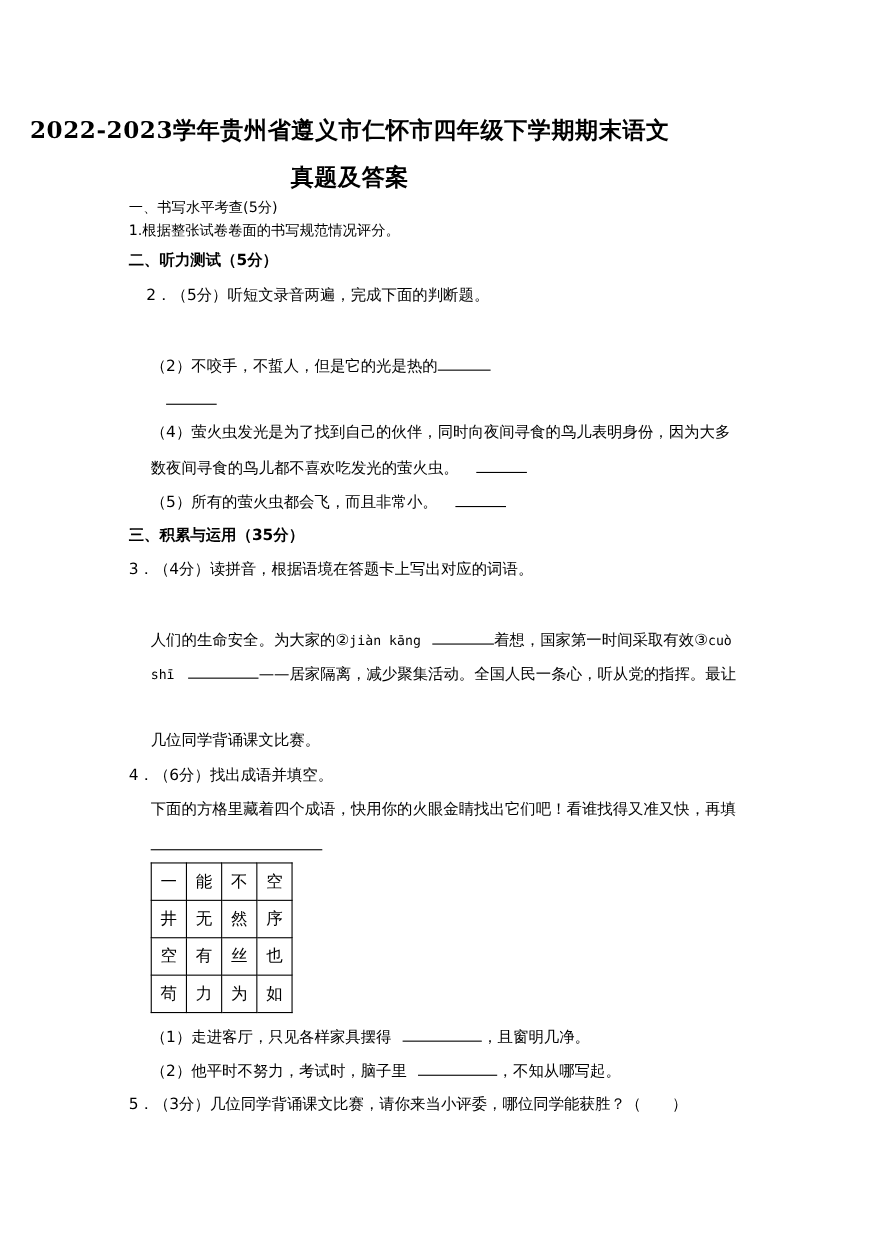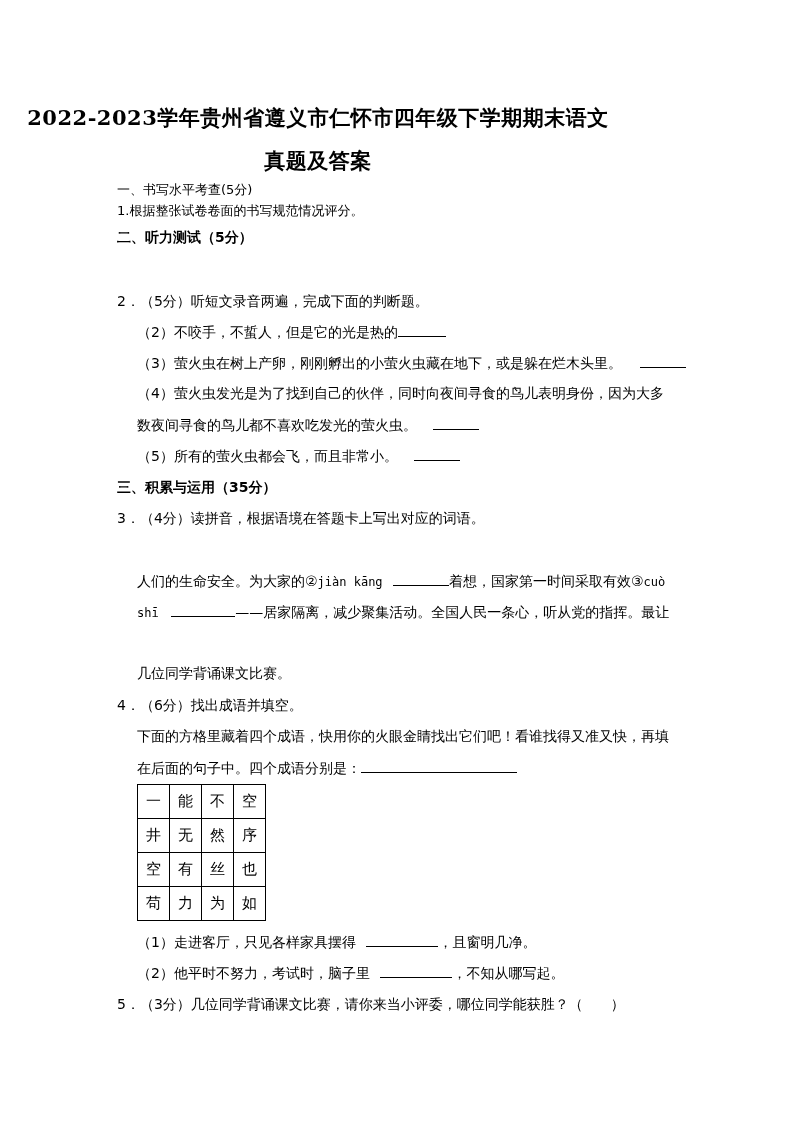--- a/index.html
+++ b/index.html
@@ -75,27 +75,26 @@
 
 <div class="page">
 
   <div class="title" style="top:104px;">2022-2023学年贵州省遵义市仁怀市四年级下学期期末语文</div>
   <div class="title" style="top:147px;">真题及答案</div>
 
   <div class="line small" style="left:117px; top:181px;">一、书写水平考查(5分)</div>
   <div class="line small" style="left:117px; top:202px;">1.根据整张试卷卷面的书写规范情况评分。</div>
 
   <div class="line bold" style="left:117px; top:228px;">二、听力测试（5分）</div>
-  <div class="line" style="left:117px; top:260px;margin-top:32px;">2．（5分）听短文录音两遍，完成下面的判断题。</div>
+  <div class="line" style="left:133px; top:260px;">2．（5分）听短文录音两遍，完成下面的判断题。</div>
 
   <div class="line" style="left:137px; top:322px;">
     <span>（2）不咬手，不蜇人，但是它的光是热的</span><span class="blank" style="width:48px;"></span>
   </div>
   <div class="line" style="left:137px; top:353px;">
-    <span>（3）萤火虫在树上产卵，刚刚孵出的小萤火虫藏在地下，或是躲在烂木头里。</span>
     <span class="blank" style="width:46px; margin-left:14px;"></span>
   </div>
   <div class="line" style="left:137px; top:384px;">（4）萤火虫发光是为了找到自己的伙伴，同时向夜间寻食的鸟儿表明身份，因为大多</div>
   <div class="line" style="left:137px; top:415px;">
     <span>数夜间寻食的鸟儿都不喜欢吃发光的萤火虫。</span>
     <span class="blank" style="width:46px; margin-left:12px;"></span>
   </div>
   <div class="line" style="left:137px; top:446px;">
     <span>（5）所有的萤火虫都会飞，而且非常小。</span>
     <span class="blank" style="width:46px; margin-left:12px;"></span>
@@ -110,21 +109,21 @@
   </div>
   <div class="line" style="left:137px; top:602px;">
     <span class="mono">shī</span>
     <span class="blank" style="width:64px; margin-left:8px;"></span><span>——居家隔离，减少聚集活动。全国人民一条心，听从党的指挥。最让</span>
   </div>
   <div class="line" style="left:137px; top:664px;">几位同学背诵课文比赛。</div>
 
   <div class="line" style="left:117px; top:696px;">4．（6分）找出成语并填空。</div>
   <div class="line" style="left:137px; top:727px;">下面的方格里藏着四个成语，快用你的火眼金睛找出它们吧！看谁找得又准又快，再填</div>
   <div class="line" style="left:137px; top:758px;">
-    <span>在后面的句子中。四个成语分别是：</span><span class="blank" style="width:156px;"></span>
+    <span class="blank" style="width:156px;"></span>
   </div>
 
   <table class="grid">
     <tbody>
         <tr>
       <td>一</td>
       <td>能</td>
       <td>不</td>
       <td>空</td>
     </tr>

